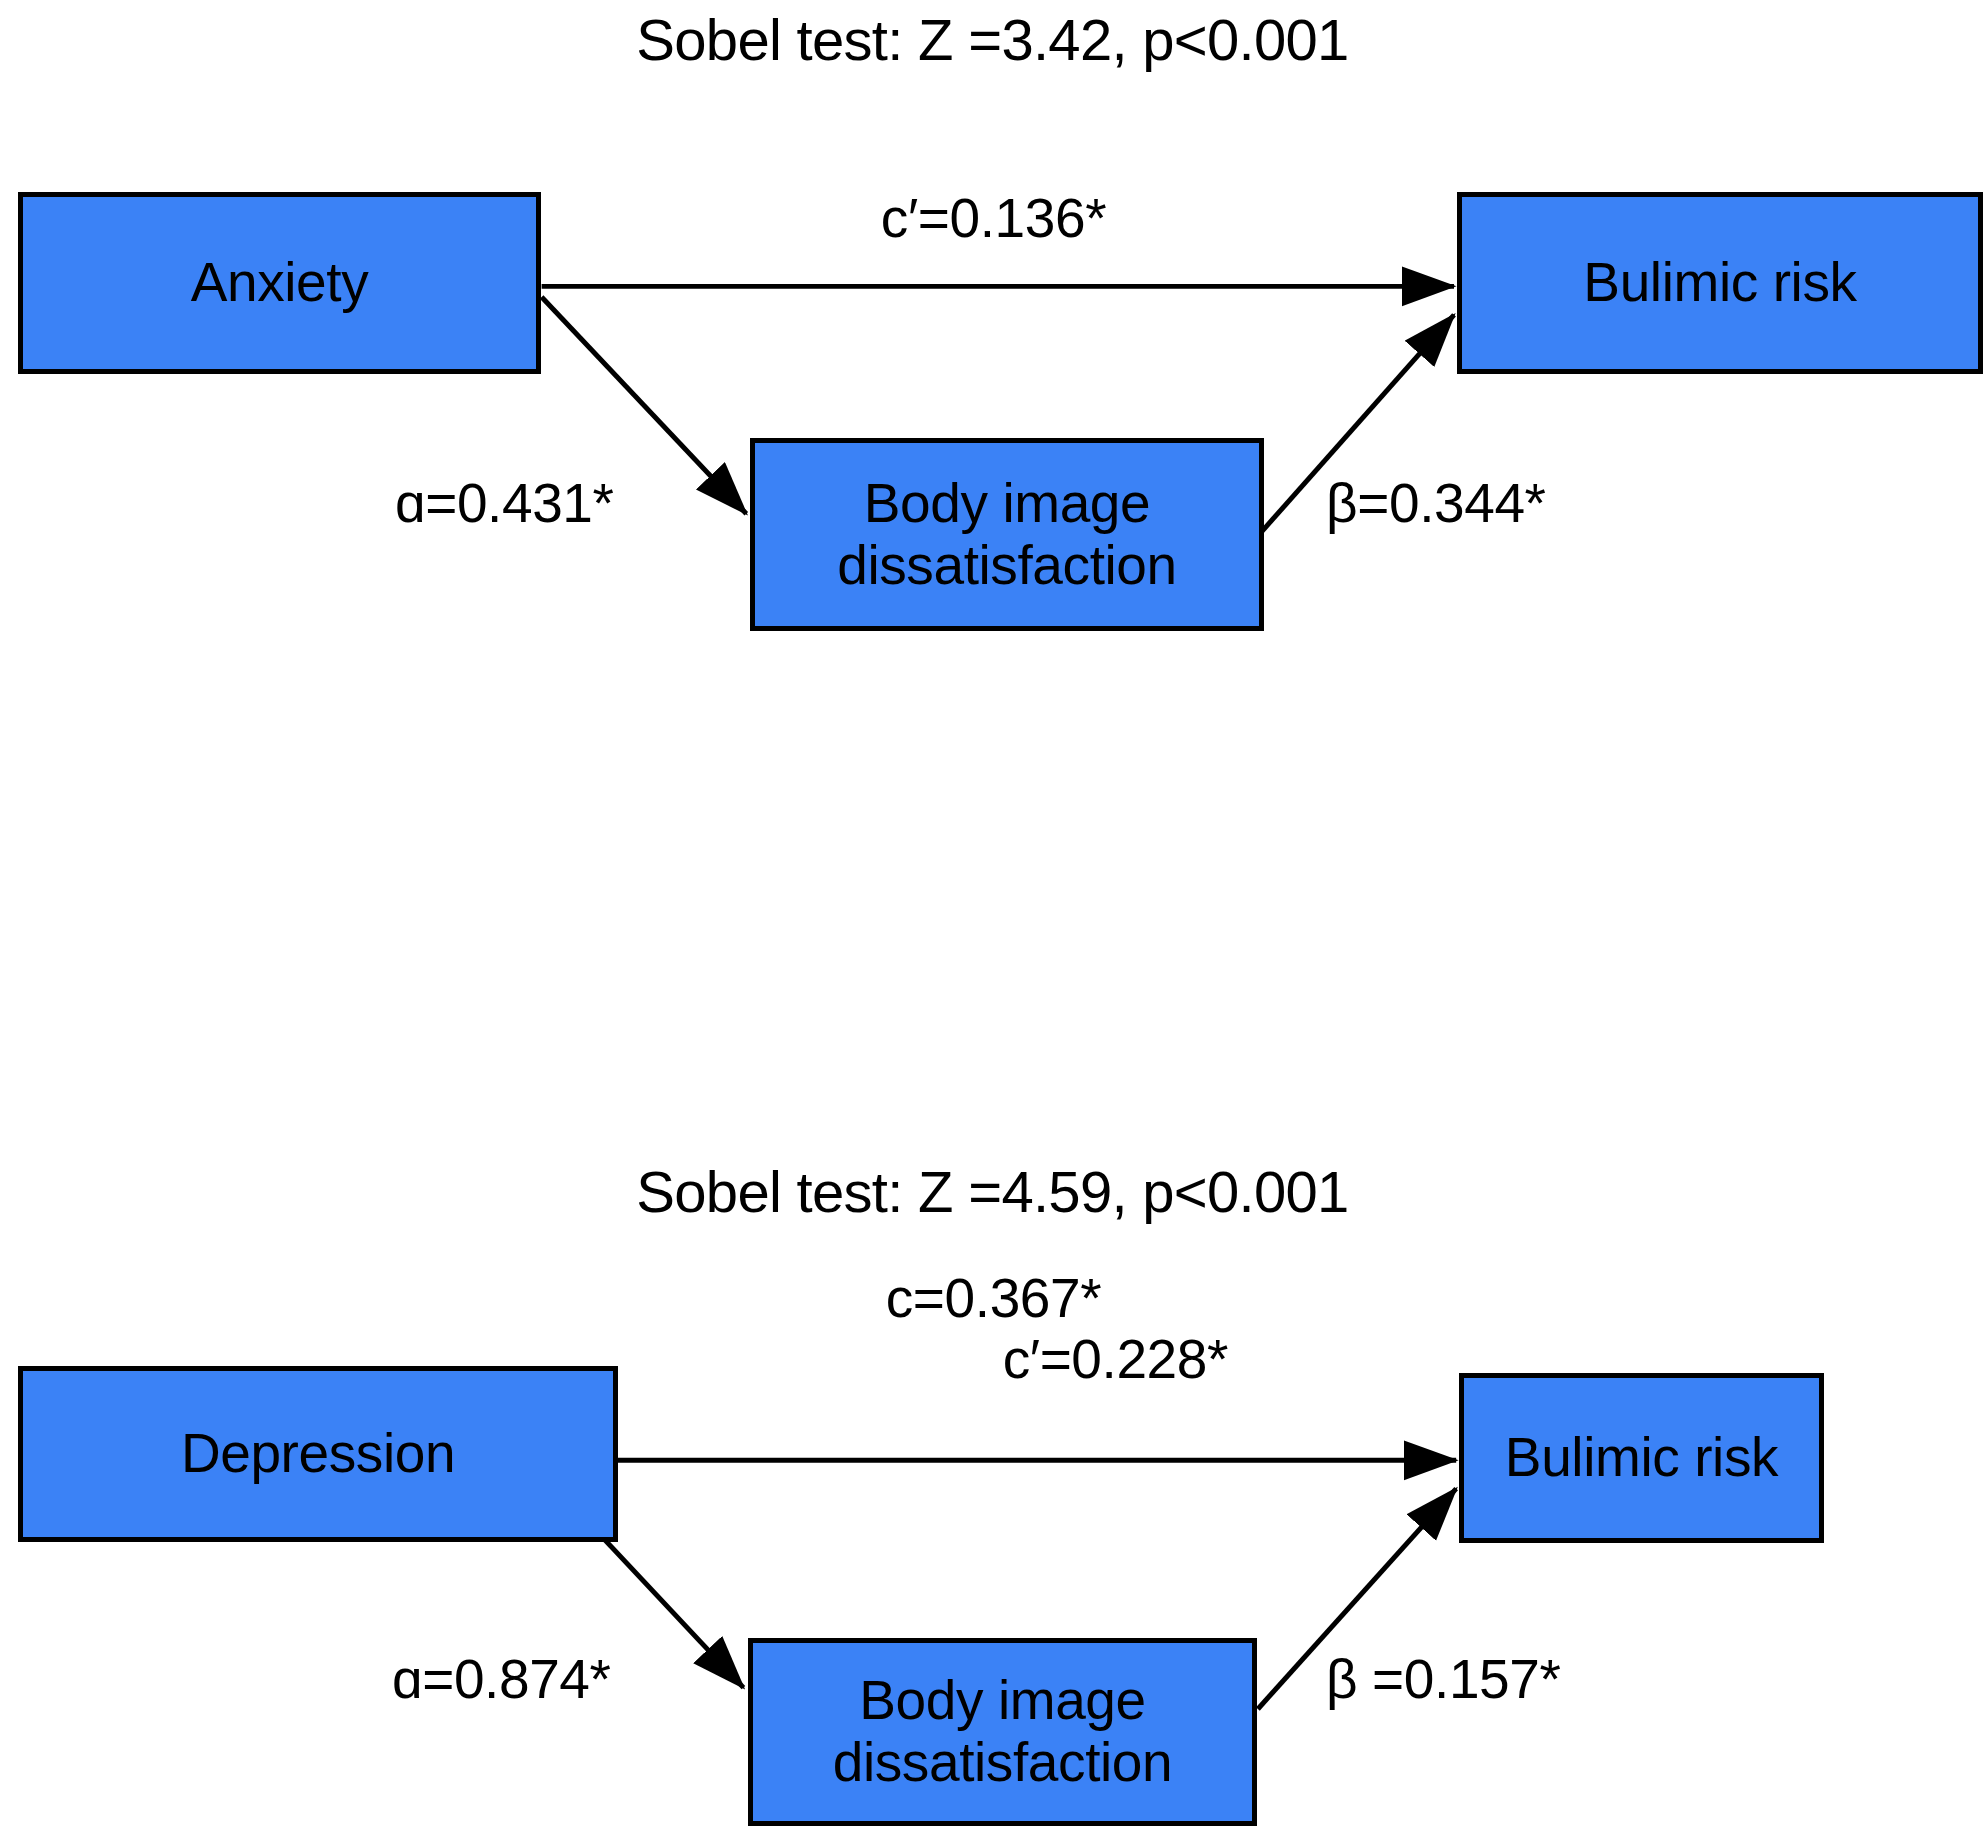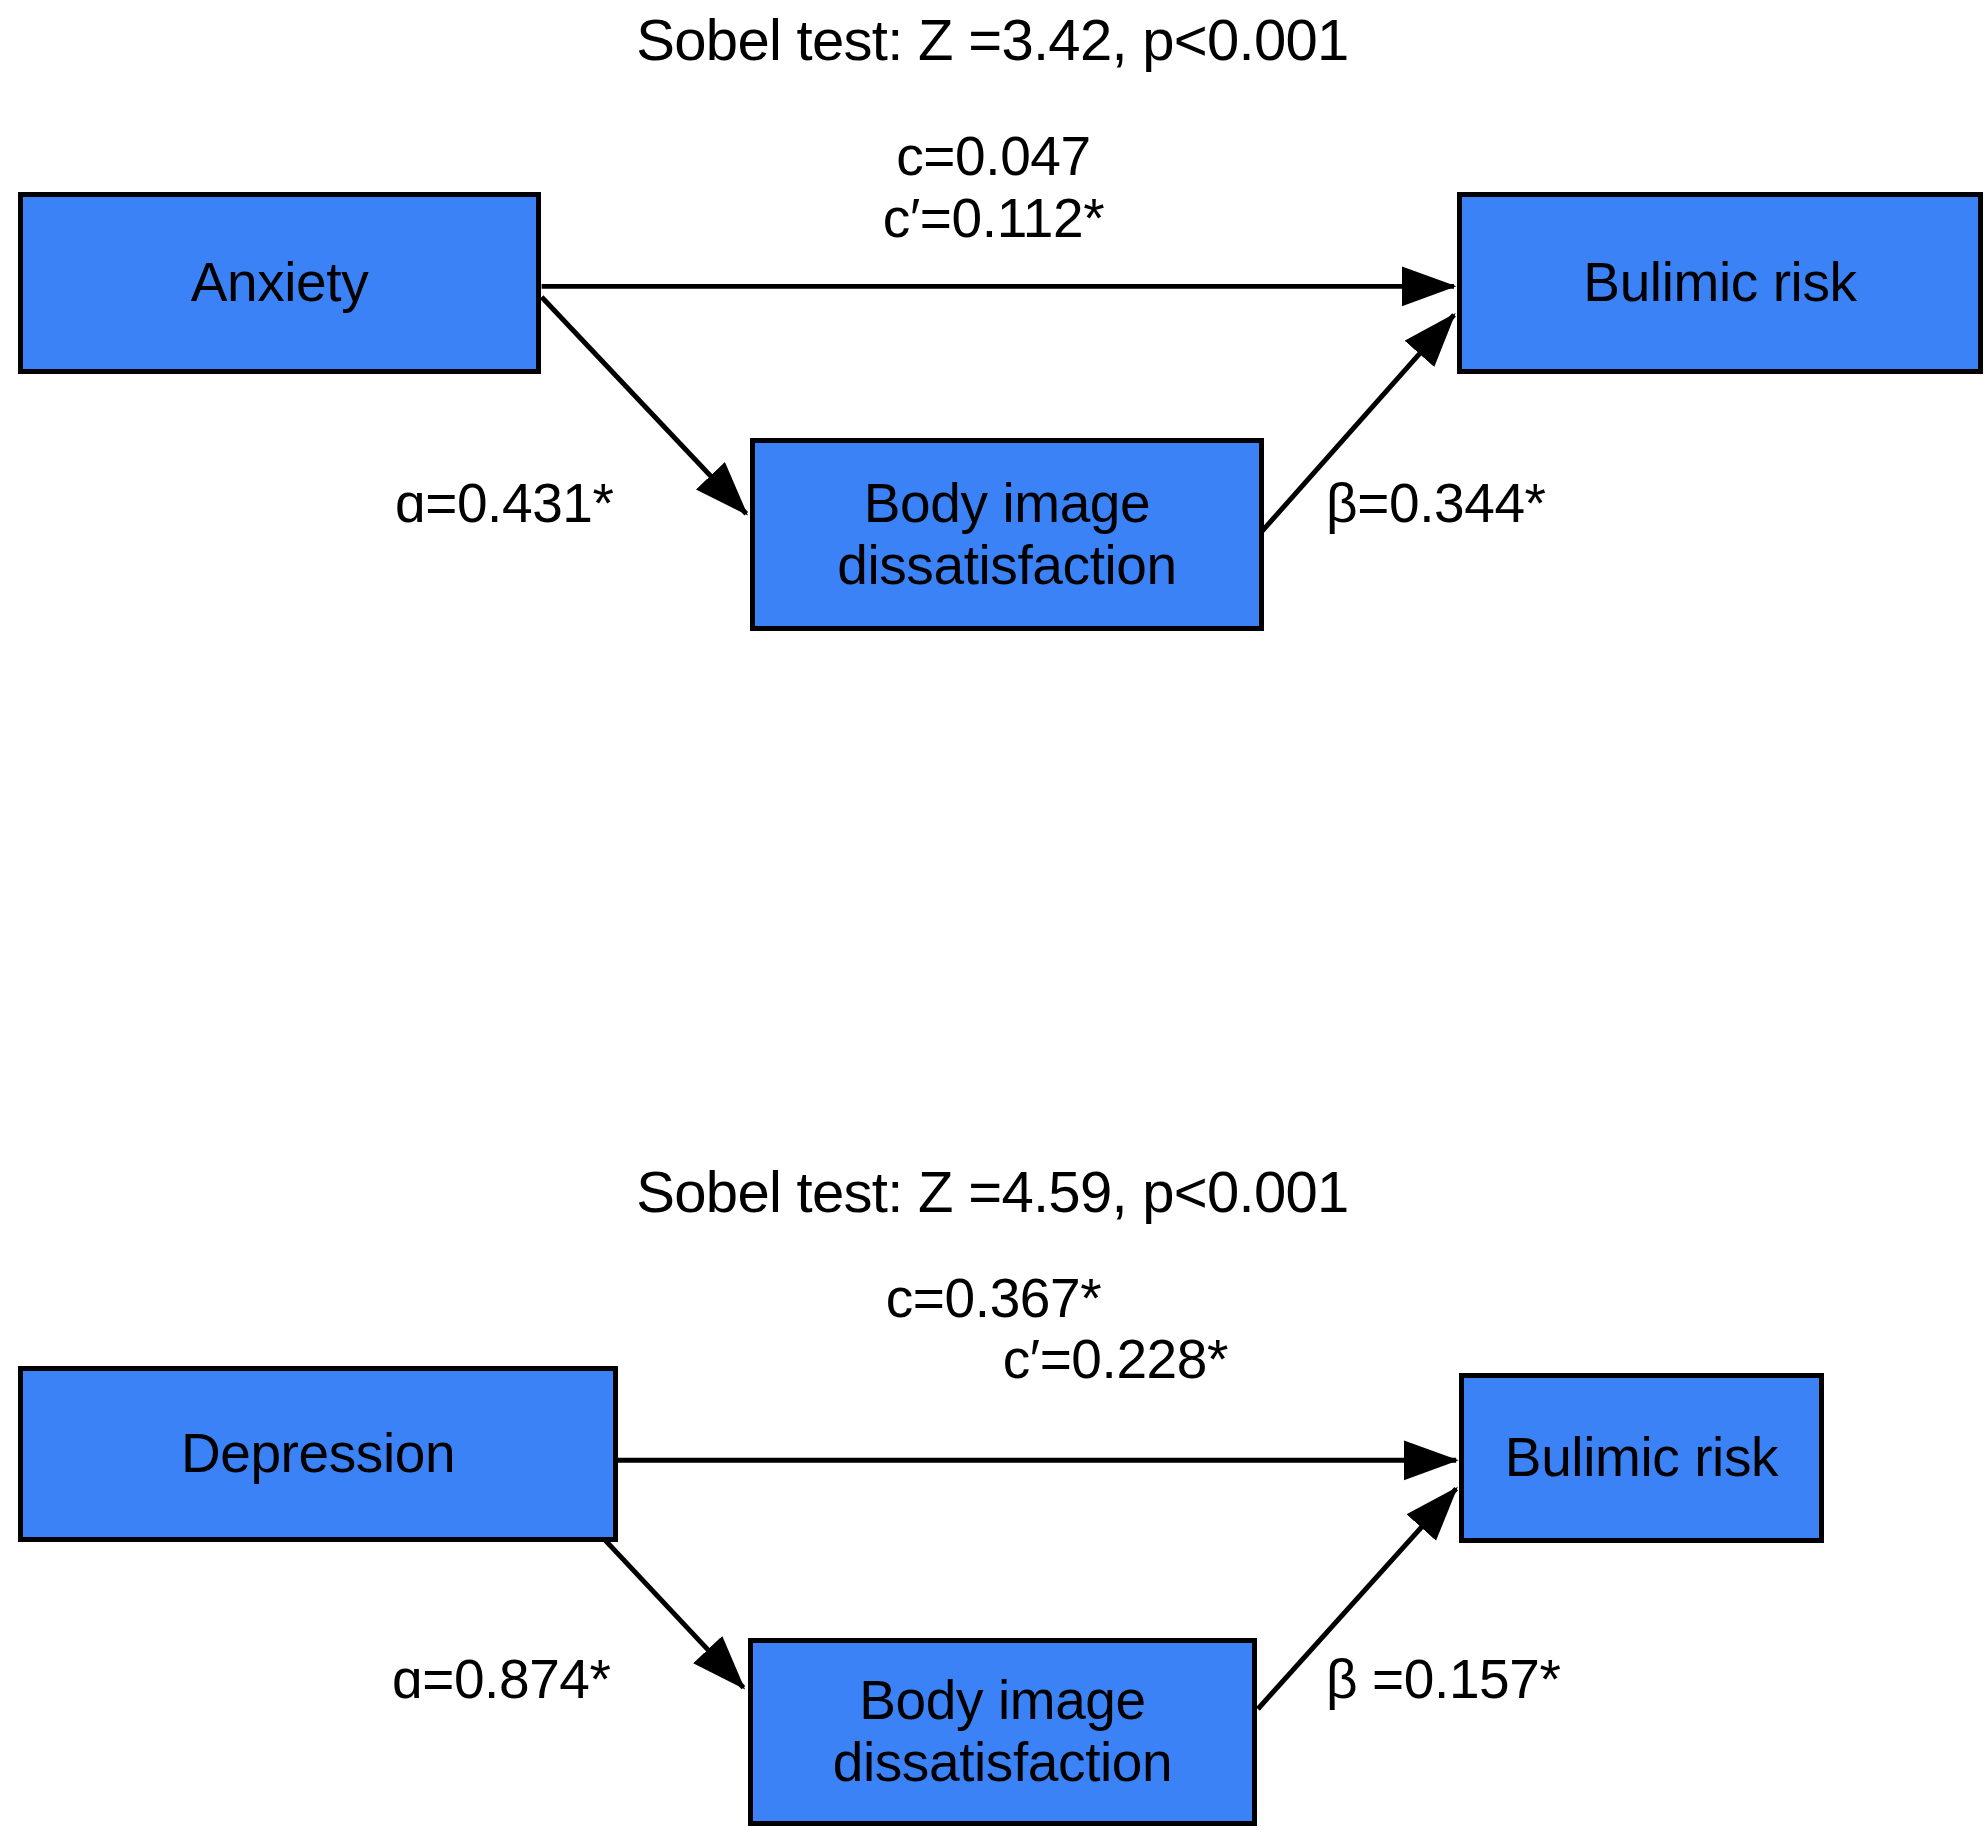--- a/index.html
+++ b/index.html
@@ -83,23 +83,22 @@
 
     <line x1="760" y1="2055" x2="2049" y2="2055" stroke="#000000" stroke-width="7" marker-end="url(#ah)"></line>
     <line x1="760" y1="2070" x2="1046" y2="2375" stroke="#000000" stroke-width="7" marker-end="url(#ah)"></line>
     <line x1="1770" y1="2405" x2="2049" y2="2095" stroke="#000000" stroke-width="7" marker-end="url(#ah)"></line>
   </svg>
 
   <div class="model" style="top:0;height:711px;">
 
     <div class="title" style="left:0;top:5.7px;width:1985px;text-align:center;">Sobel test: Z =3.42, p&lt;0.001</div>
 
-    <div class="label" style="left:759px;top:124px;width:469px;text-align:center;">c=0.047</div>
 
-    <div class="label" style="left:759px;top:186px;width:469px;text-align:center;">c′=0.112*</div>
+    <div class="label" style="left:759px;top:186px;width:469px;text-align:center;">c′=0.136*</div>
 
     <div class="node-box" style="left:18px;top:192px;width:523px;height:182px;">Anxiety</div>
 
     <div class="node-box" style="left:1457px;top:192px;width:526px;height:182px;">Bulimic risk</div>
 
     <div class="node-box" style="left:750px;top:438px;width:514px;height:193px;">Body image
 dissatisfaction</div>
 
     <div class="label" style="left:395px;top:471px;">ɑ=0.431*</div>
 

